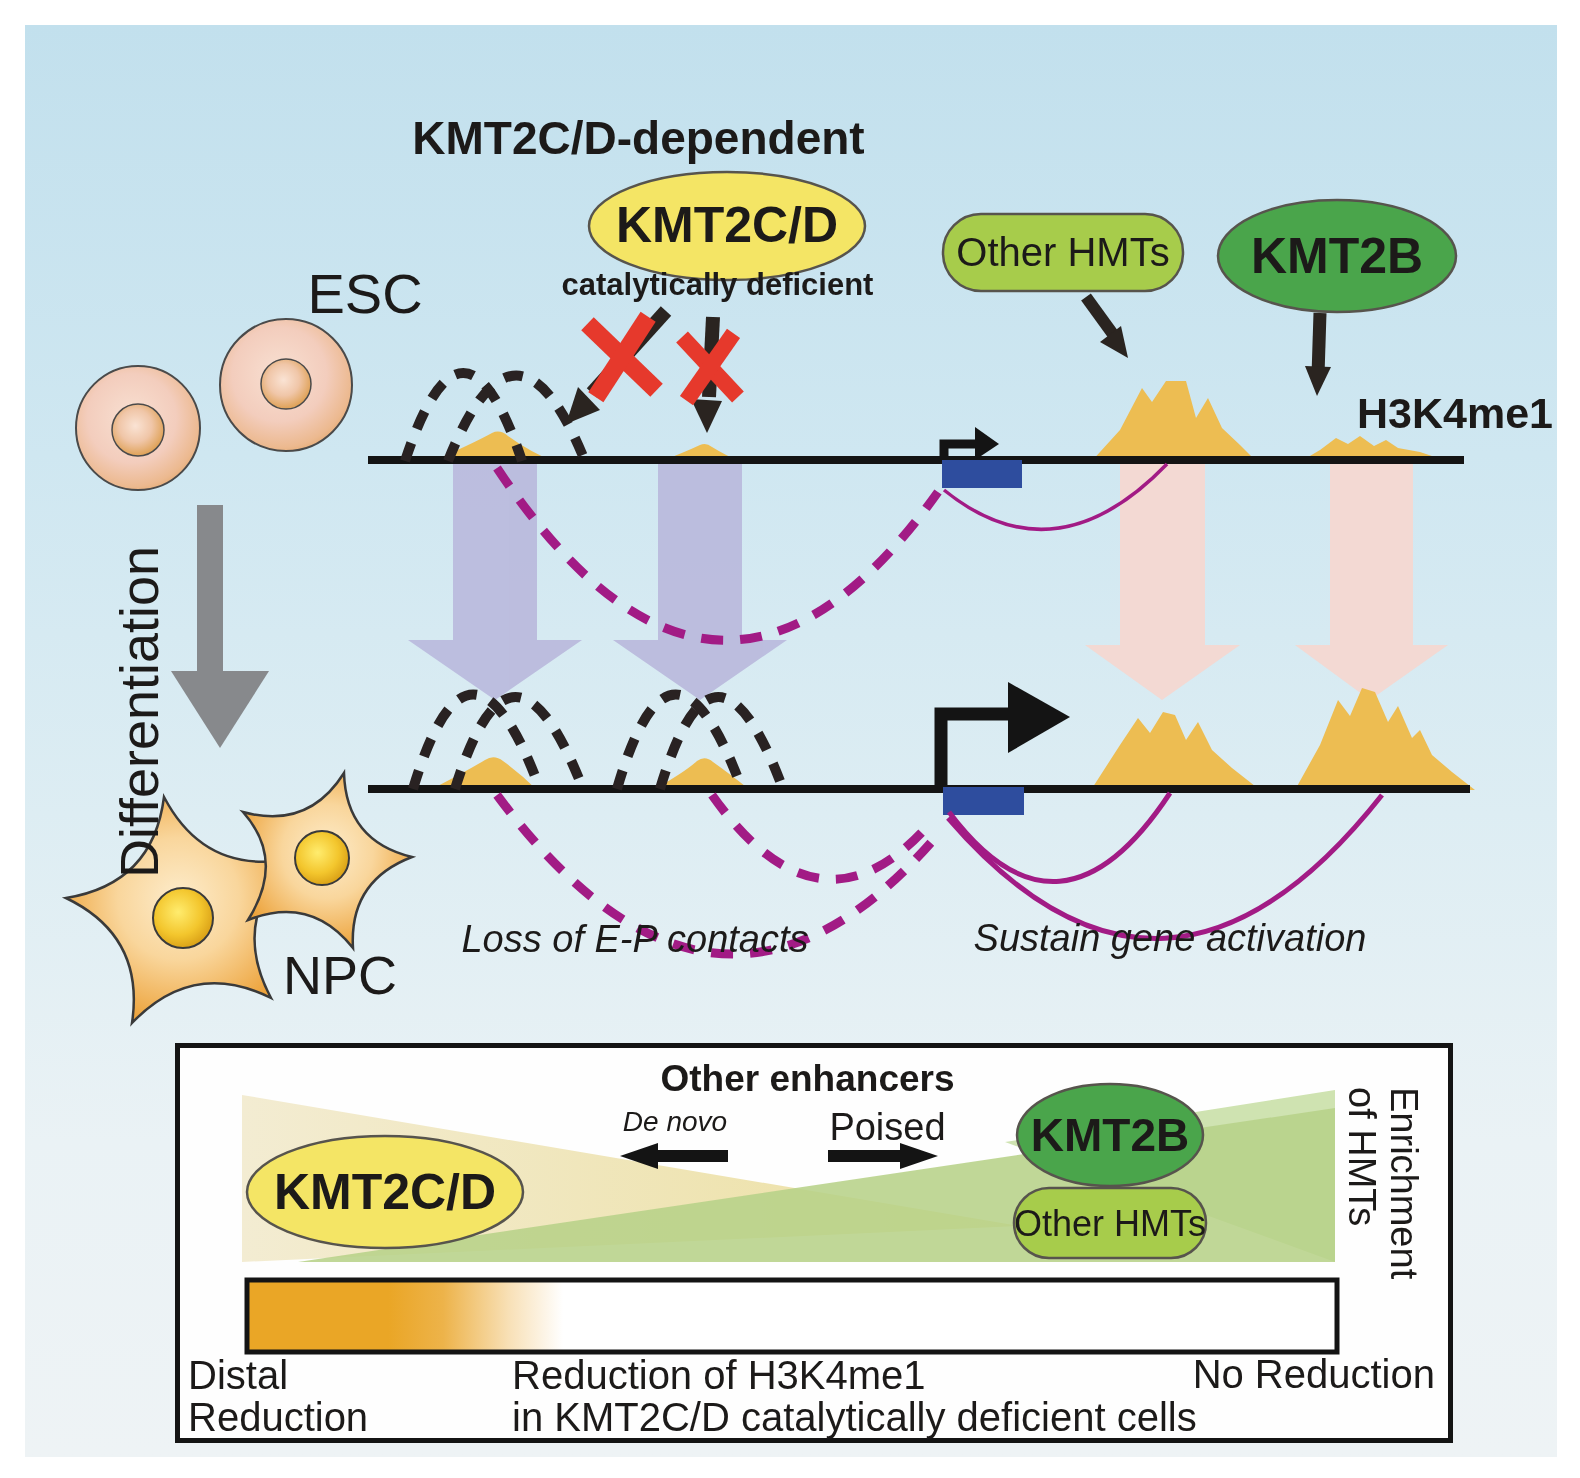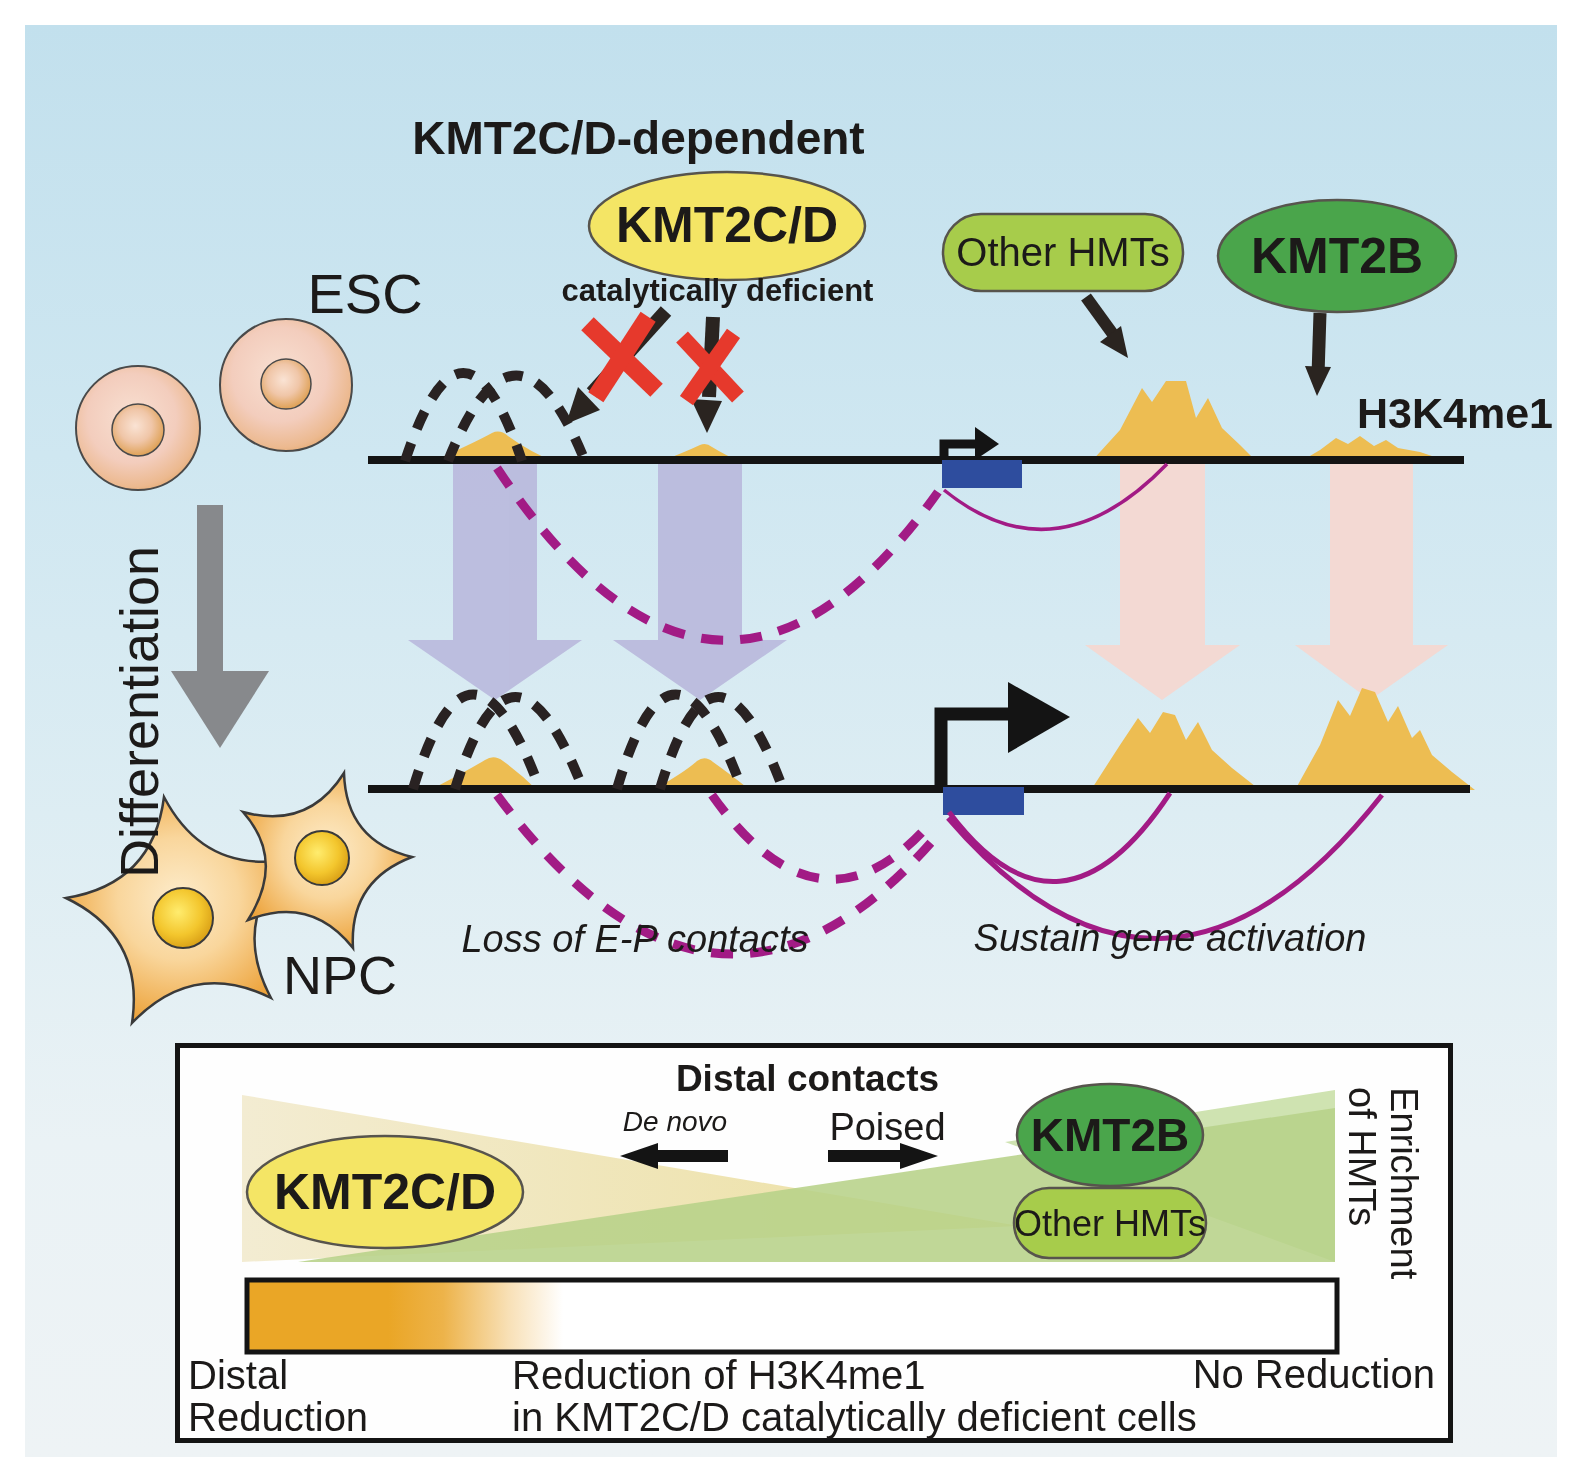--- a/index.html
+++ b/index.html
@@ -187,29 +187,29 @@
 
   <div class="boxborder"></div>
 
   <div class="t b ctr" style="left:406px;top:115px;width:465px;font-size:46px;">KMT2C/D-dependent</div>
 
   <div class="t ctr" style="left:300px;top:266px;width:130px;font-size:56px;">ESC</div>
   <div class="t ctr" style="left:-76px;top:684px;width:432px;height:56px;font-size:54px;transform:rotate(-90deg);">Differentiation</div>
   <div class="t ctr" style="left:270px;top:948px;width:140px;font-size:54px;">NPC</div>
 
   <div class="t b ctr" style="left:590px;top:200px;width:274px;font-size:50px;">KMT2C/D</div>
-  <div class="t b ctr" style="left:530px;top:275px;width:375px;font-size:31px;">catalytically deficient</div>
+  <div class="t b ctr" style="left:530px;top:269px;width:375px;font-size:31px;">catalytically deficient</div>
   <div class="t ctr" style="left:943px;top:232px;width:240px;font-size:40px;">Other HMTs</div>
   <div class="t b ctr" style="left:1219px;top:231px;width:236px;font-size:50px;">KMT2B</div>
   <div class="t b ctr" style="left:1355px;top:392px;width:200px;font-size:43px;">H3K4me1</div>
 
   <div class="t i ctr" style="left:960px;top:919px;width:420px;font-size:38px;">Sustain gene activation</div>
   <div class="t i ctr" style="left:430px;top:920px;width:410px;font-size:38px;">Loss of E-P contacts</div>
 
-  <div class="t b ctr" style="left:640px;top:1060px;width:335px;font-size:37px;">Distal contacts</div>
+  <div class="t b ctr" style="left:640px;top:1060px;width:335px;font-size:37px;">Other enhancers</div>
   <div class="t i ctr" style="left:595px;top:1108px;width:160px;font-size:28px;">De novo</div>
   <div class="t ctr" style="left:820px;top:1108px;width:135px;font-size:38px;">Poised</div>
 
   <div class="t b ctr" style="left:248px;top:1167px;width:274px;font-size:50px;">KMT2C/D</div>
   <div class="t b ctr" style="left:1018px;top:1112px;width:184px;font-size:46px;">KMT2B</div>
   <div class="t ctr" style="left:1014px;top:1206px;width:192px;font-size:36px;">Other HMTs</div>
 
   <div class="t" style="left:1277px;top:1151px;width:212px;height:84px;font-size:38px;line-height:42px;transform:rotate(90deg);">
     <div>Enrichment</div>
     <div>of HMTs</div>

